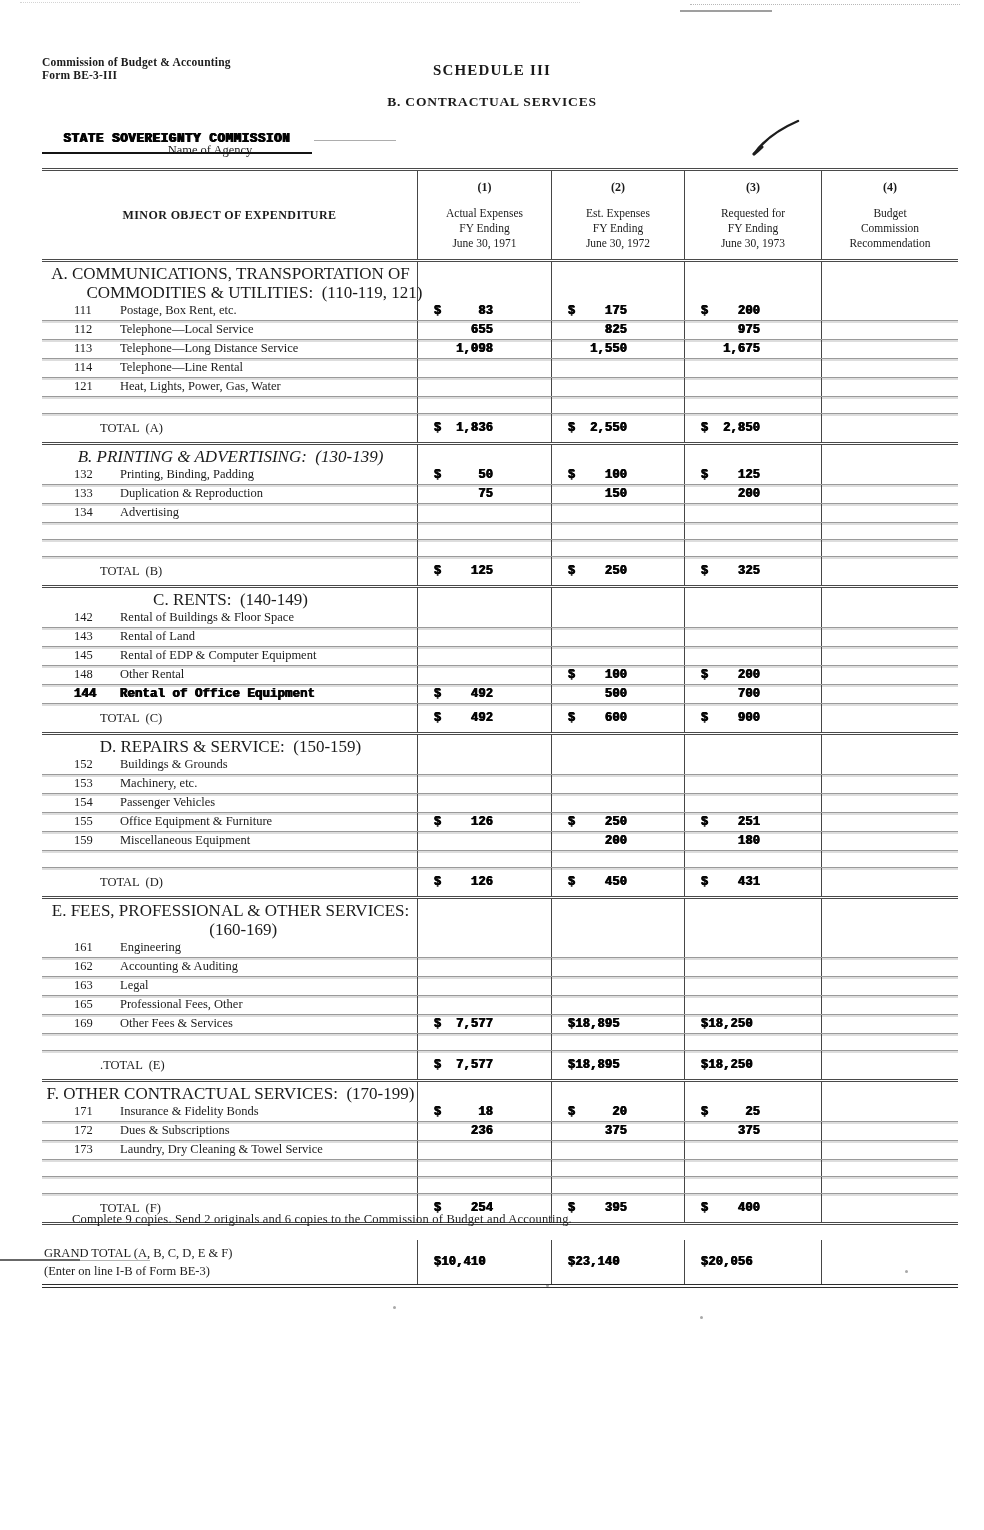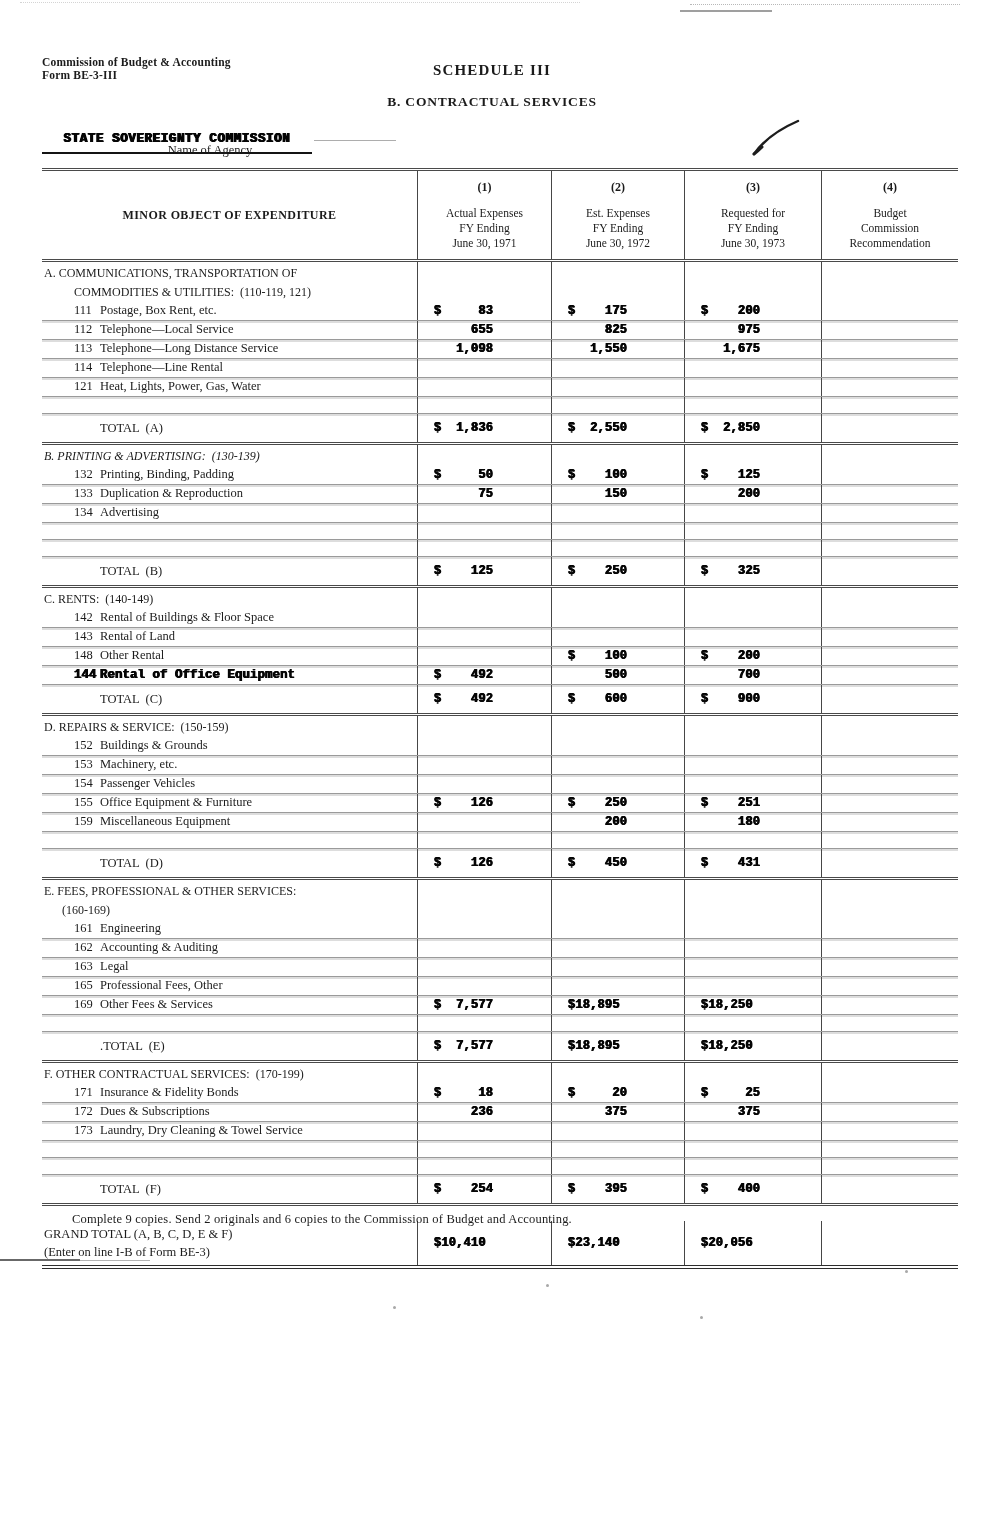--- a/index.html
+++ b/index.html
@@ -31,23 +31,23 @@
   .double-rule{border-bottom:3px double #4a4a4a;}
   .heavy-rule{border-bottom:4px double #2d2d2d;margin-top:15px;}
 
   .r-head{height:88px;}
   .head-label{display:flex;align-items:center;justify-content:center;font-weight:700;font-size:12px;letter-spacing:.4px;}
   .colhead{flex-direction:column;justify-content:flex-start;align-items:center;padding:9px 0 0 0 !important;}
   .col-num{font-weight:700;font-size:12px;margin-bottom:11px;}
   .col-line{font-size:11.5px;line-height:15px;text-align:center;}
 
   .r-heading .labelcell{padding-top:2px;}
-  .h-line{white-space:pre;line-height:19px;font-size:12px;padding-left:2px;}
+  .h-line{white-space:pre;line-height:19px;font-size:17px;padding-left:2px;text-align:center;}
   .r-item{height:18px;}
-  .r-item .labelcell{display:flex;align-items:flex-end;padding-bottom:2px;}
+  .r-item .labelcell{display:flex;align-items:flex-end;padding-bottom:2px;gap:20px;}
   .code{display:inline-block;margin-left:32px;width:26px;flex:none;}
   .r-blank{height:16px;}
   .r-total{height:28px;}
   .r-total .labelcell{display:flex;align-items:center;}
   .total-lbl{white-space:pre;margin-left:58px;font-size:12.5px;}
   .r-grand{height:44px;}
   .r-grand .labelcell{display:flex;flex-direction:column;justify-content:center;}
   .g-line{line-height:18px;font-size:12.5px;padding-left:2px;}
 
   .footer-note{position:absolute;left:72px;top:1212px;font-size:12.5px;letter-spacing:.2px;}
@@ -428,20 +428,38 @@
         </div>
         <div class="cell valcell">
           <span class="typed amt"></span>
         </div>
         <div class="cell valcell">
           <span class="typed amt"></span>
         </div>
       </div>
       <div class="trow r-item thin-rule">
         <div class="cell labelcell">
+          <span class="code">145</span>
+          <span class="lbl">Rental of EDP &amp; Computer Equipment</span>
+        </div>
+        <div class="cell valcell">
+          <span class="typed amt"></span>
+        </div>
+        <div class="cell valcell">
+          <span class="typed amt"></span>
+        </div>
+        <div class="cell valcell">
+          <span class="typed amt"></span>
+        </div>
+        <div class="cell valcell">
+          <span class="typed amt"></span>
+        </div>
+      </div>
+      <div class="trow r-item thin-rule">
+        <div class="cell labelcell">
           <span class="code">148</span>
           <span class="lbl">Other Rental</span>
         </div>
         <div class="cell valcell">
           <span class="typed amt"></span>
         </div>
         <div class="cell valcell">
           <span class="typed amt">$    100</span>
         </div>
         <div class="cell valcell">

